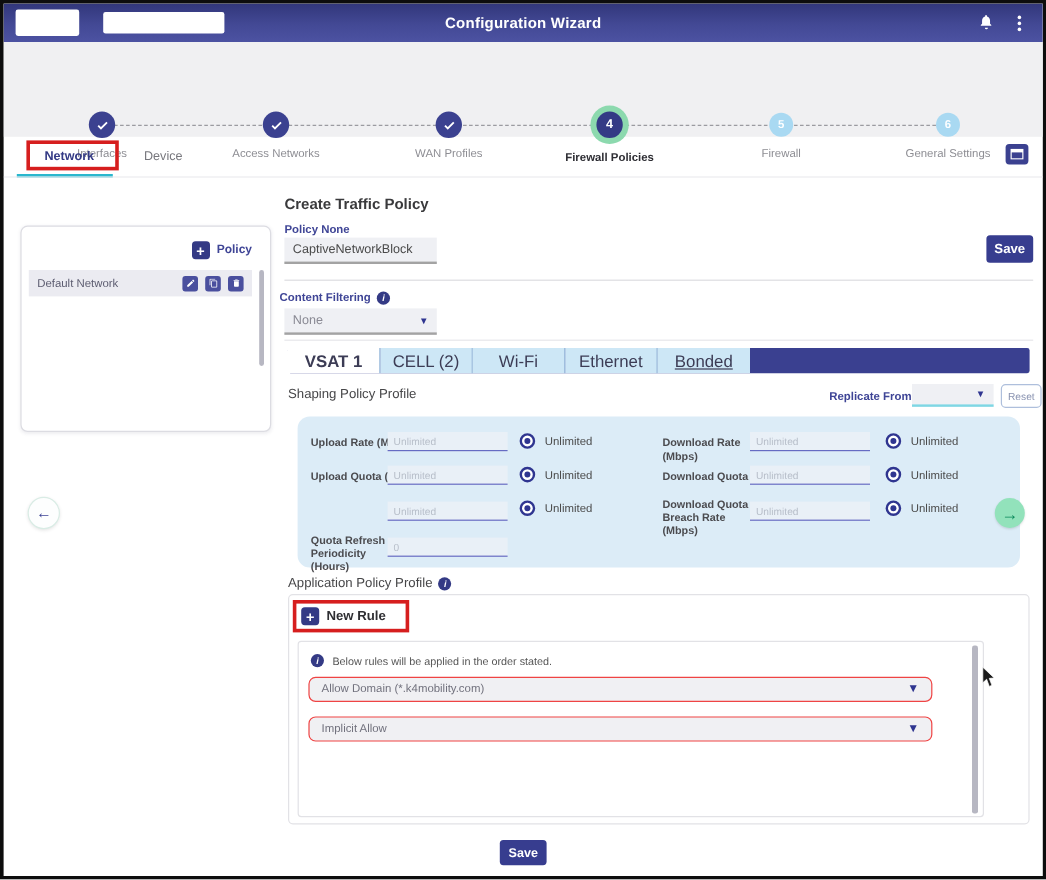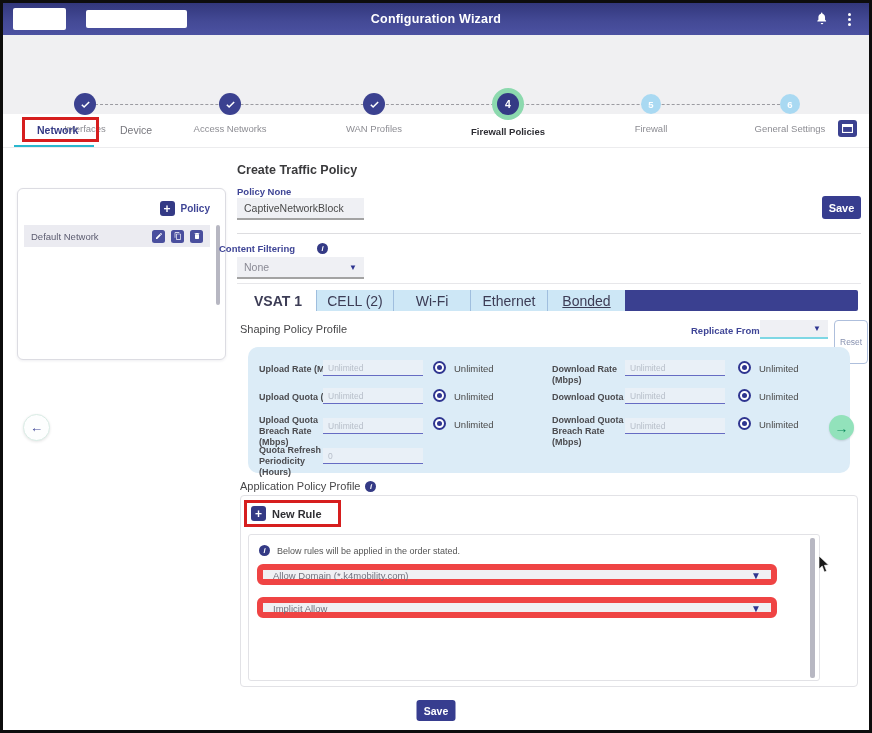--- a/index.html
+++ b/index.html
@@ -62,26 +62,26 @@
 
   
   .blue-panel { background:#dcecf7; border-radius:10px; }
   .srow-label { font-size:9px; font-weight:bold; color:#4b4b4f; line-height:1.2; }
   .sinput { background:#e9f0f7; border:none; border-bottom:1.5px solid #666cc3; font-size:8.5px; color:#4a4a4a; padding:0 5px; width:100px; height:16px; font-family:"Liberation Sans",sans-serif; outline:none; }
   .sinput::placeholder { color:#b7bec9; }
   .field::placeholder { color:#b7bec9; }
   .radio { width:13px; height:13px; border:2px solid #2f3590; border-radius:50%; background:#fff; display:flex; align-items:center; justify-content:center; }
   .radio i { width:5px; height:5px; border-radius:50%; background:#2f3590; }
   .radio-label { font-size:9.5px; color:#4a4a4a; }
-  .reset-btn { background:#fff; border:1px solid #aebfdc; border-radius:4px; color:#8892b0; font-size:8.5px; padding:16px 5px; font-family:"Liberation Sans",sans-serif; cursor:pointer; }
+  .reset-btn { background:#fff; border:1px solid #aebfdc; border-radius:4px; color:#8892b0; font-size:8.5px; padding:4px 5px; font-family:"Liberation Sans",sans-serif; cursor:pointer; }
   .go-circle { width:25px; height:25px; border-radius:50%; background:#92e2bb; color:#0c8a5c; display:flex; align-items:center; justify-content:center; font-size:14px; font-weight:bold; box-shadow:0 1px 2px rgba(0,0,0,.12); }
 
   
   .outline-box { border:1px solid #e2e2e6; border-radius:4px; background:#fff; }
-  .rule-dd { background:#f0f0f3; border:6px solid #ef4444; border-radius:6px; display:flex; height:21px; padding:0 10px; }
+  .rule-dd { background:#f0f0f3; border:1px solid #ef4444; border-radius:6px; display:flex; align-items:center; height:21px; padding:0 10px; }
   .rule-dd .txt { flex:1; font-size:9.5px; color:#71717d; }
   .small-txt { font-size:9px; color:#555; }
 
   .back-circle { width:27px; height:27px; border-radius:50%; background:#fdfefe; border:1px solid #d9ece5; box-shadow:0 1px 3px rgba(0,0,0,.1); color:#3f4596; display:flex; align-items:center; justify-content:center; font-size:13px; }
   .section-title { font-size:11px; color:#474749; }
 </style>
 </head>
 <body>
 
 <div id="screen">
@@ -177,21 +177,21 @@
   </div>
 
   <div class="abs" style="left:234px;top:160px;font-size:12.5px;color:#3a3a3c;font-weight:bold;">Create Traffic Policy</div>
 
   <div class="abs blue-label" style="left:234px;top:183px;">Policy None</div>
   <input class="abs field" style="left: 234px; top: 195px; width: 127px; height: 22px;" value="CaptiveNetworkBlock">
   <button class="abs navy-btn" style="left:819px;top:193px;width:39px;height:23px;">Save</button>
 
   <div class="abs divider" style="left:234px;top:230px;width:624px;"></div>
 
-  <div class="abs" style="left:216px;top:240px;display:flex;align-items:center;gap:22px;">
+  <div class="abs" style="left:230px;top:240px;display:flex;align-items:center;gap:5px;">
     <span class="blue-label">Content Filtering</span>
     <span class="info-dot">i</span>
   </div>
   <div class="abs field" style="left:234px;top:254px;width:127px;height:22px;display:flex;align-items:center;">
     <span style="flex:1;color:#8a8a94;">None</span>
     <span class="dd-arrow">▼</span>
   </div>
 
   <div class="abs divider" style="left:234px;top:280px;width:624px;background:#e7e7ea;"></div>
 
@@ -220,21 +220,20 @@
     </div>
   <div class="abs radio-label" style="left:451px;top:360px;">Unlimited</div>
 
   <div class="abs srow-label" style="left:256px;top:389px;width:92px;">Upload Quota (MB)</div>
   <input class="abs sinput" style="left: 320px; top: 385px;" placeholder="Unlimited">
   <div class="abs radio" style="left:430px;top:386px;">
       <i></i>
     </div>
   <div class="abs radio-label" style="left:451px;top:388px;">Unlimited</div>
 
-  <div class="abs srow-label" style="left:256px;top:412px;width:80px;">Upload Quota Breach Rate (Mbps)</div>
   <input class="abs sinput" style="left: 320px; top: 415px;" placeholder="Unlimited">
   <div class="abs radio" style="left:430px;top:414px;">
       <i></i>
     </div>
   <div class="abs radio-label" style="left:451px;top:416px;">Unlimited</div>
 
   <div class="abs srow-label" style="left:256px;top:442px;width:80px;">Quota Refresh Periodicity (Hours)</div>
   <input class="abs sinput" style="left: 320px; top: 445px;" placeholder="0">
 
   <div class="abs srow-label" style="left:549px;top:361px;width:95px;">Download Rate (Mbps)</div>

